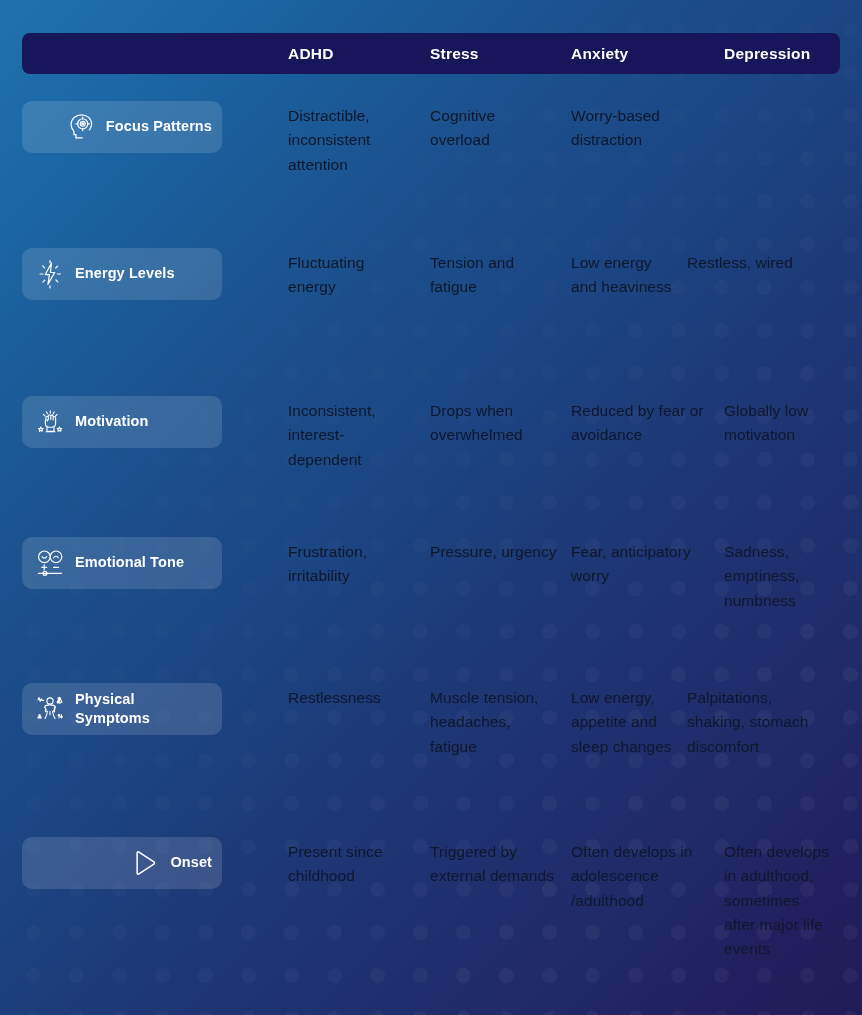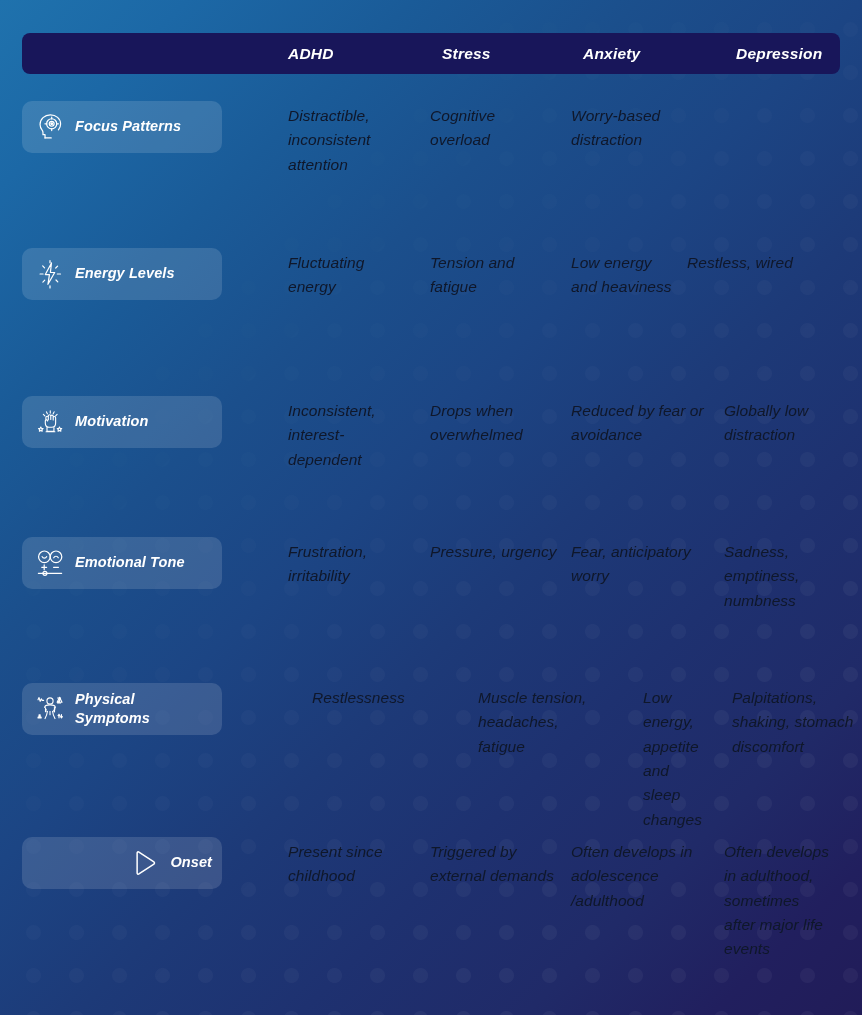--- a/index.html
+++ b/index.html
@@ -39,21 +39,20 @@
     background-size: 43px 43px;
     background-position: 12px 8px;
     -webkit-mask-image: linear-gradient(135deg, rgba(0,0,0,0) 18%, rgba(0,0,0,0.35) 42%, rgba(0,0,0,1) 78%);
     mask-image: linear-gradient(135deg, rgba(0,0,0,0) 18%, rgba(0,0,0,0.35) 42%, rgba(0,0,0,1) 78%);
     pointer-events: none;
   }
 
   .table-wrap {
     position: absolute;
     inset: 0;
-    font-style: italic;
   }
 
   
   .header-bar {
     position: absolute;
     left: 22px;
     top: 33px;
     width: 818px;
     height: 41px;
     background: #18165a;
@@ -63,21 +62,21 @@
   }
   .header-cell {
     color: #ffffff;
     font-size: 15.5px;
     font-weight: bold;
     letter-spacing: 0.2px;
     white-space: nowrap;
   }
   .h-spacer { width: 266px; flex: 0 0 266px; }
   .h-adhd   { width: 142px; flex: 0 0 142px; }
-  .h-stress { width: 141px; flex: 0 0 141px; margin-left: 12px; }
+  .h-stress { width: 141px; flex: 0 0 141px; }
   .h-anx    { width: 153px; flex: 0 0 153px; }
   .h-dep    { flex: 1 1 auto; }
 
   
   .row {
     position: absolute;
     left: 22px;
     width: 818px;
     display: flex;
     align-items: flex-start;
@@ -129,25 +128,25 @@
   .c-adhd   { width: 142px; flex: 0 0 142px; }
   .c-stress { width: 141px; flex: 0 0 141px; }
   .c-anx    { width: 153px; flex: 0 0 153px; }
   .c-dep    { flex: 1 1 auto; padding-right: 6px; }
 
   
   #row-0 { top: 104px; }
   #row-1 { top: 251px; }
   #row-2 { top: 399px; }
   #row-3 { top: 540px; }
-  #row-4 { top: 686px; gap: 24px; }
+  #row-4 { top: 686px; }
   #row-5 { top: 840px; }
 
   
-  #row-0 .label-card { margin-top: -3px; }
+  #row-0 .label-card { margin-top: -3px; justify-content: flex-end; }
   #row-1 .label-card { margin-top: -3px; }
   #row-2 .label-card { margin-top: -3px; }
   #row-3 .label-card { margin-top: -3px; }
   #row-4 .label-card { margin-top: -3px; }
   #row-5 .label-card { margin-top: -3px; justify-content: flex-end; }
 </style>
 </head>
 <body>
 
 <div class="dot-layer"></div>
@@ -216,21 +215,21 @@
             <path d="m6.2 21.3.7 1.5 1.7.2-1.2 1.2.3 1.6-1.5-.8-1.5.8.3-1.6-1.2-1.2 1.7-.2z"></path>
             <path d="m26.1 21.3.7 1.5 1.7.2-1.2 1.2.3 1.6-1.5-.8-1.5.8.3-1.6-1.2-1.2 1.7-.2z"></path>
           </svg>
         </span>
         <span class="label-text">Motivation</span>
       </div>
     </div>
     <div class="cell c-adhd">Inconsistent, interest-dependent</div>
     <div class="cell c-stress">Drops when overwhelmed</div>
     <div class="cell c-anx">Reduced by fear or avoidance</div>
-    <div class="cell c-dep">Globally low distraction</div>
+    <div class="cell c-dep">Globally low motivation</div>
   </div>
 
   <div class="row" id="row-3">
     <div class="label-cell">
       <div class="label-card">
         <span class="icon">
           <svg width="30" height="30" viewBox="0 0 32 32" fill="none" stroke="#fff" stroke-width="1.3" stroke-linecap="round" stroke-linejoin="round">
             <circle cx="10" cy="9.4" r="6.2"></circle>
             <path d="M7.6 9.2a2.6 2.6 0 0 0 4.8 0"></path>
             <circle cx="22.4" cy="9.4" r="6.2"></circle>

